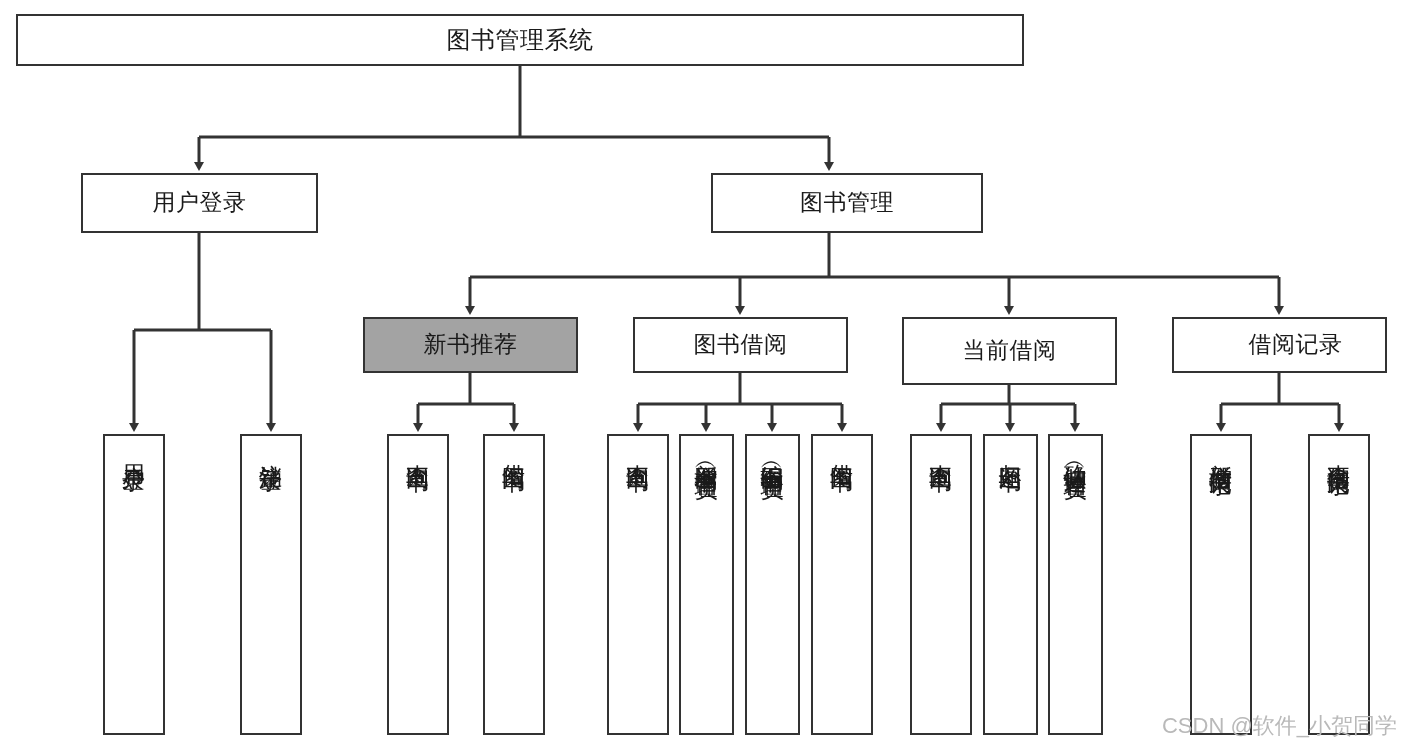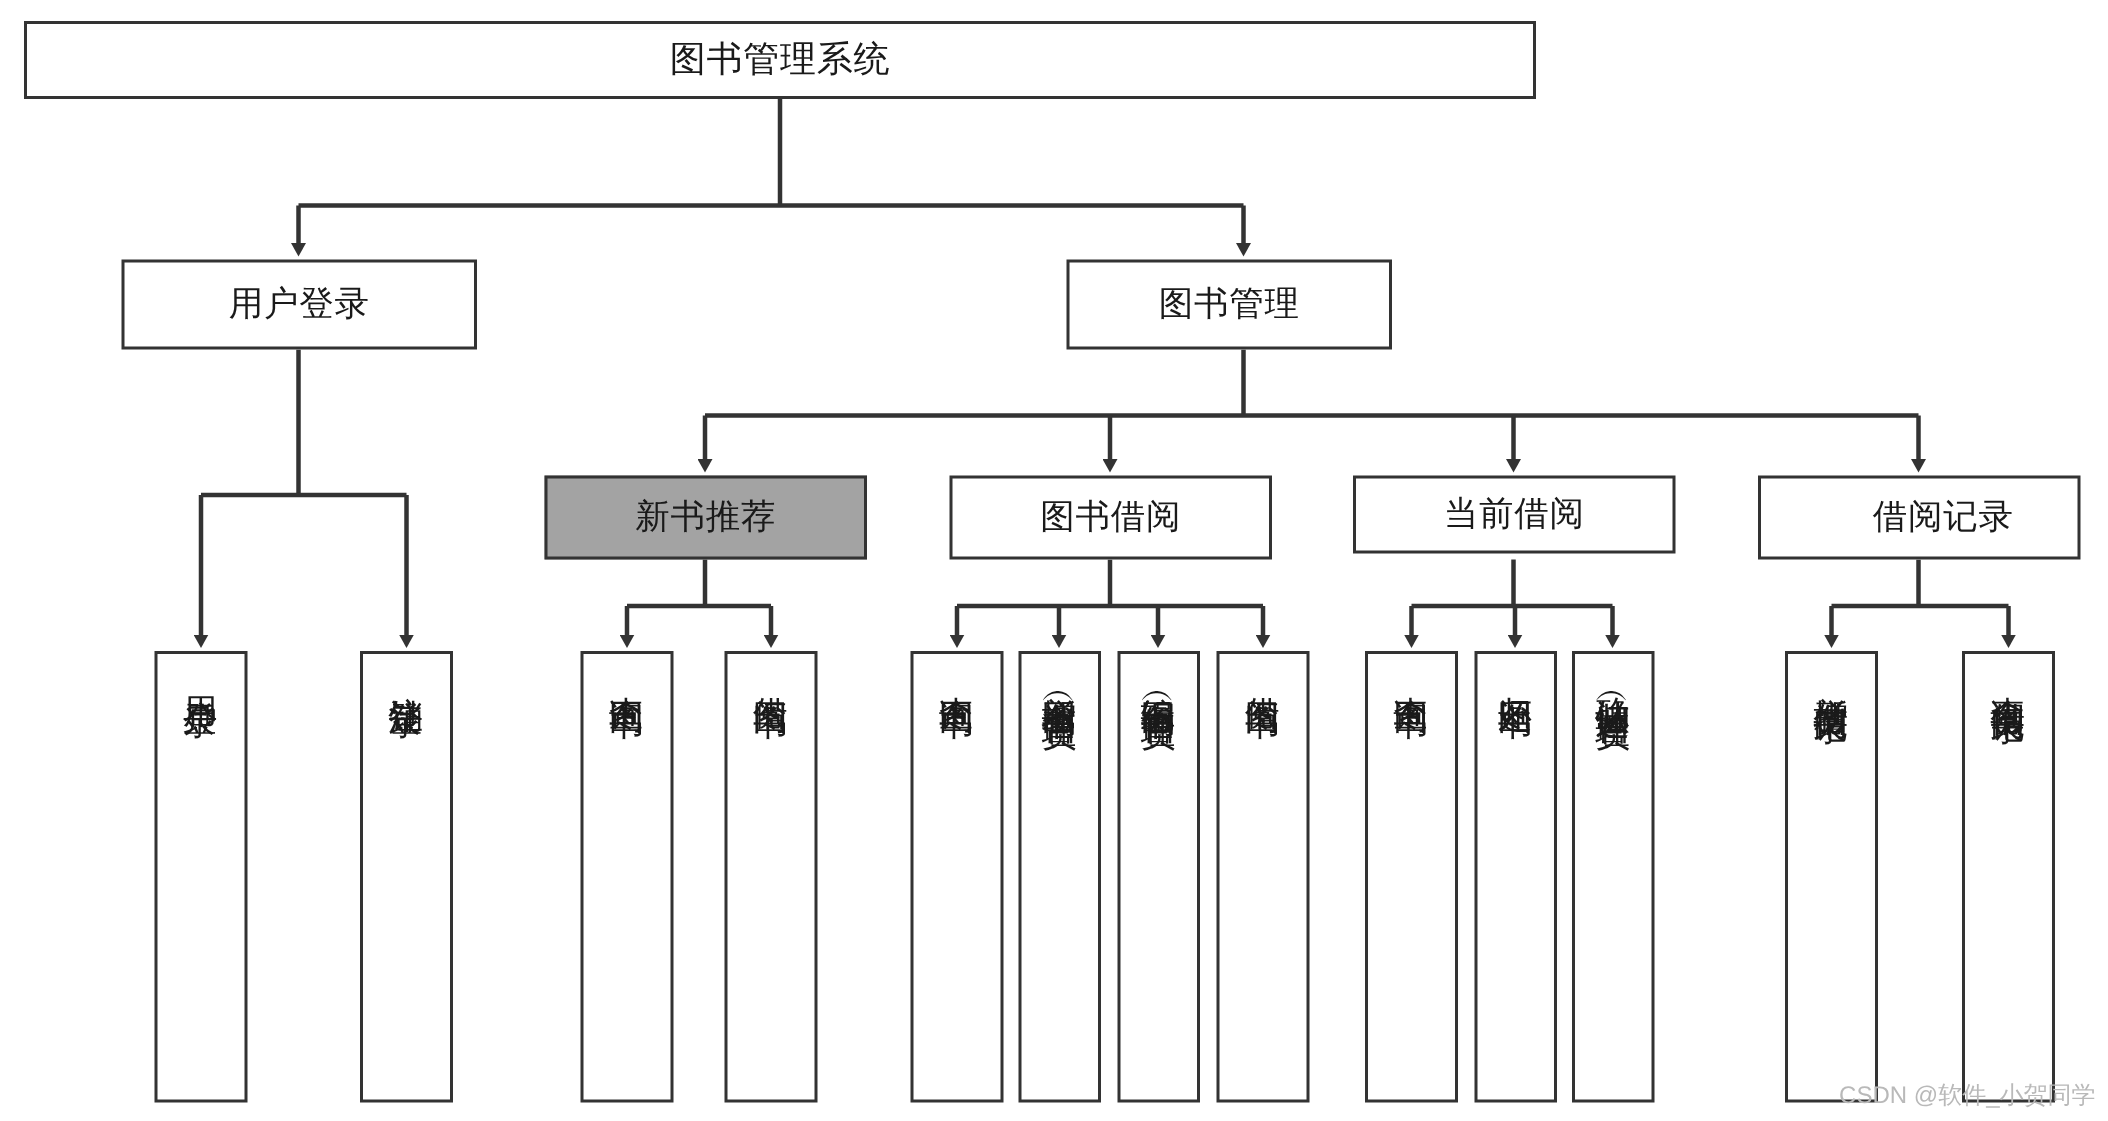--- a/index.html
+++ b/index.html
@@ -60,21 +60,21 @@
     writing-mode: vertical-rl;
     text-orientation: upright;
     font-size: 23px;
     line-height: 1.22;
     letter-spacing: 2px;
   }
   .watermark {
     position: absolute;
     right: 8px;
     bottom: 6px;
-    font-size: 16px;
+    font-size: 22px;
     color: #b9b9b9;
     z-index: 5;
     white-space: nowrap;
     font-family: "Liberation Sans", "DejaVu Sans", sans-serif;
   }
 </style>
 </head>
 <body>
 
 <div id="diagram-root">
@@ -122,30 +122,30 @@
       </g>
   </svg>
 
   <div id="nodes-layer">
       <div class="node horiz root" style="left: 16px; top: 14px; width: 1008px; height: 52px; border-color: rgb(51, 51, 51); background: rgb(255, 255, 255);">
         <span class="node-label">图书管理系统</span>
       </div>
       <div class="node horiz" style="left: 81px; top: 173px; width: 237px; height: 60px; border-color: rgb(51, 51, 51); background: rgb(255, 255, 255);">
         <span class="node-label">用户登录</span>
       </div>
-      <div class="node horiz" style="left: 711px; top: 173px; width: 217px; height: 60px; border-color: rgb(51, 51, 51); background: rgb(255, 255, 255);">
+      <div class="node horiz" style="left: 711px; top: 173px; width: 272px; height: 60px; border-color: rgb(51, 51, 51); background: rgb(255, 255, 255);">
         <span class="node-label">图书管理</span>
       </div>
       <div class="node horiz" style="left: 363px; top: 317px; width: 215px; height: 56px; border-color: rgb(51, 51, 51); background: #a3a3a3;">
         <span class="node-label">新书推荐</span>
       </div>
       <div class="node horiz" style="left: 633px; top: 317px; width: 215px; height: 56px; border-color: rgb(51, 51, 51); background: rgb(255, 255, 255);">
         <span class="node-label">图书借阅</span>
       </div>
-      <div class="node horiz" style="left: 902px; top: 317px; width: 215px; height: 52px; border-color: rgb(51, 51, 51); background: rgb(255, 255, 255);">
+      <div class="node horiz" style="left: 902px; top: 317px; width: 215px; height: 68px; border-color: rgb(51, 51, 51); background: rgb(255, 255, 255);">
         <span class="node-label">当前借阅</span>
       </div>
       <div class="node horiz" style="left: 1172px; top: 317px; width: 215px; height: 56px; border-color: rgb(51, 51, 51); background: rgb(255, 255, 255); padding-left: 32px;">
         <span class="node-label">借阅记录</span>
       </div>
       <div class="node vert" style="left: 103px; top: 434px; width: 62px; height: 301px; border-color: rgb(51, 51, 51); background: rgb(255, 255, 255);">
         <span class="node-label">用户登录</span>
       </div>
       <div class="node vert" style="left: 240px; top: 434px; width: 62px; height: 301px; border-color: rgb(51, 51, 51); background: rgb(255, 255, 255);">
         <span class="node-label">注销登录</span>

